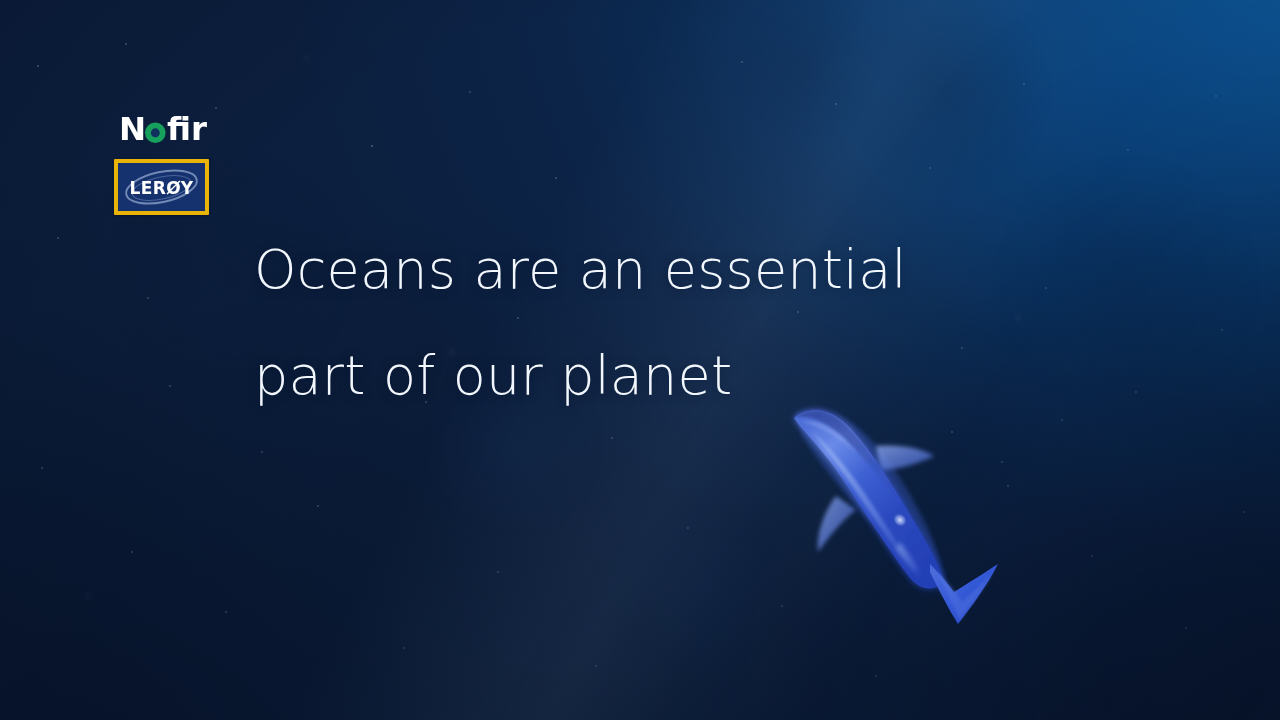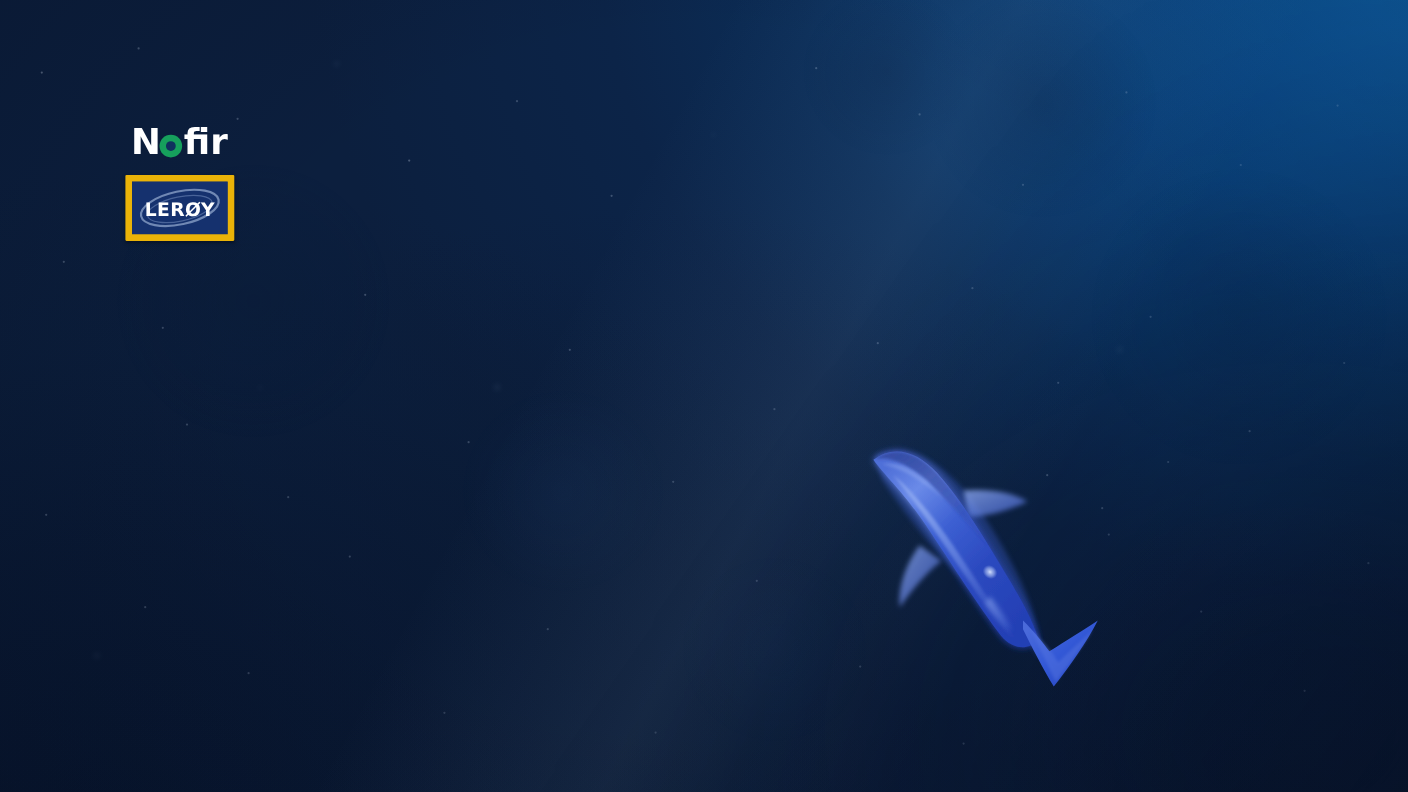--- a/index.html
+++ b/index.html
@@ -91,21 +91,21 @@
   .nofir {
     height: 38px;
     display: block;
     margin-left: 5px;
   }
   .leroy-box {
     margin-top: 10px;
     width: 87px;
     height: 48px;
     background: #15316e;
-    border: 6px solid #eab308;
+    border: 4px solid #eab308;
     border-radius: 1px;
     position: relative;
     overflow: hidden;
     box-shadow: 0 1px 3px rgba(0,0,0,0.35);
   }
   .leroy-box svg { display: block; width: 100%; height: 100%; }
 
   
   .headline {
     position: absolute;
@@ -316,14 +316,18 @@
         <rect x="0" y="0" width="87" height="48" fill="#15316e"></rect>
         <g opacity="0.62">
           <ellipse cx="43.5" cy="24" rx="36" ry="15" fill="none" stroke="#a9bedf" stroke-width="2" transform="rotate(-12 43.5 24)"></ellipse>
           <ellipse cx="43.5" cy="25" rx="30" ry="11" fill="none" stroke="#8ea7d2" stroke-width="1.1" transform="rotate(-12 43.5 25)" opacity="0.7"></ellipse>
         </g>
         <text x="43.5" y="31" text-anchor="middle" font-family="DejaVu Sans, sans-serif" font-size="17" font-weight="bold" fill="#ffffff" letter-spacing="0.4">LERØY</text>
       </svg>
     </div>
   </div>
 
+  <div class="headline">
+    <span class="headline-line">Oceans are an essential</span>
+    <span class="headline-line">part of our planet</span>
+  </div>
 
 </div>
 
 </body></html>

